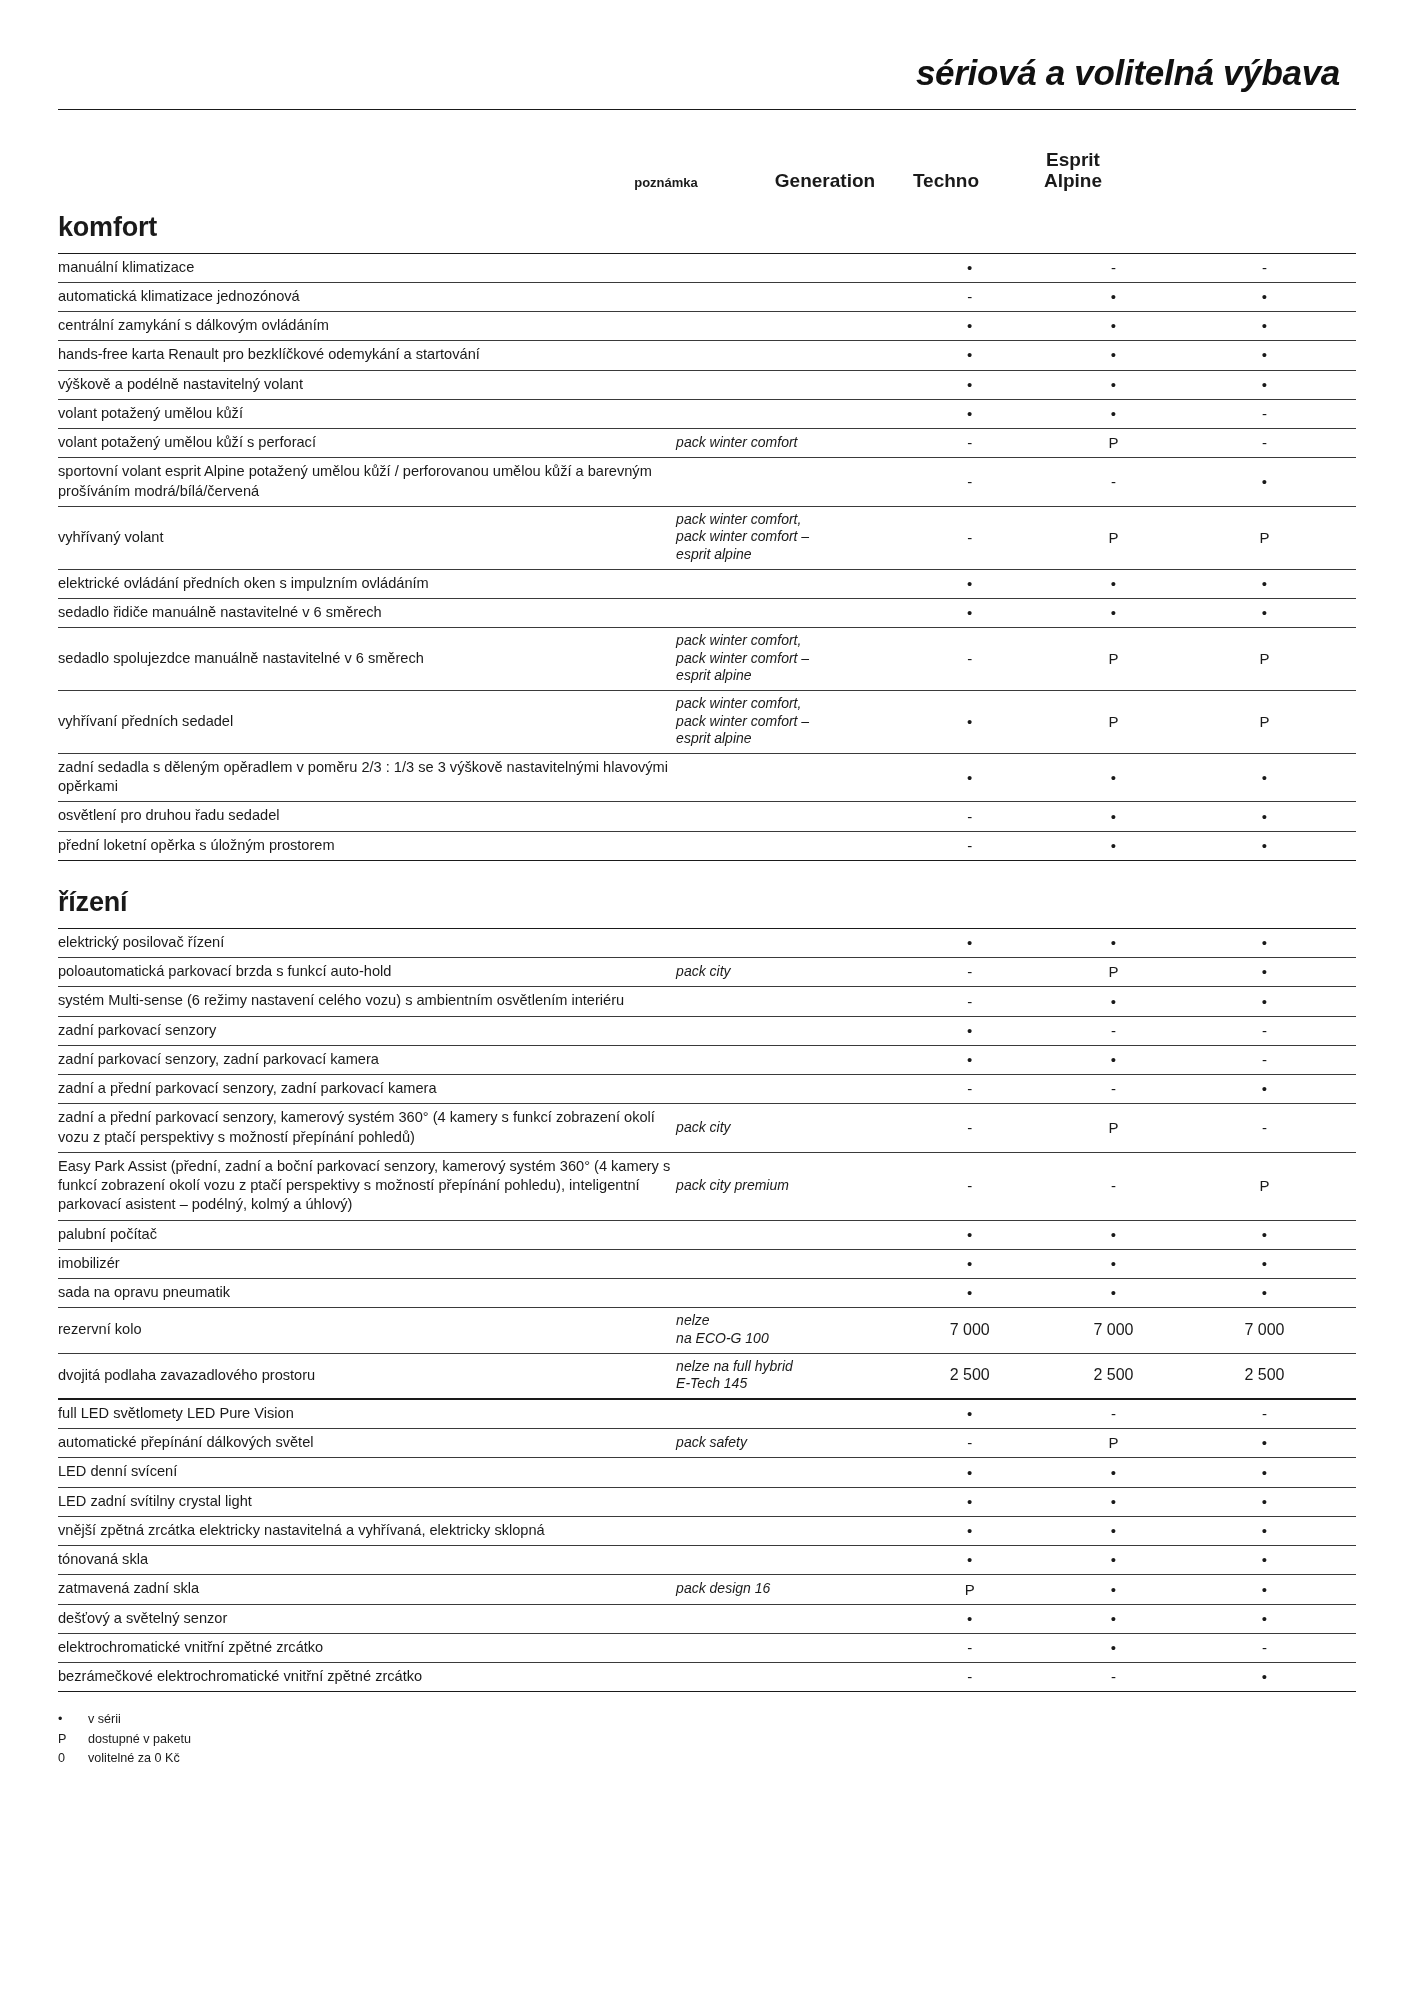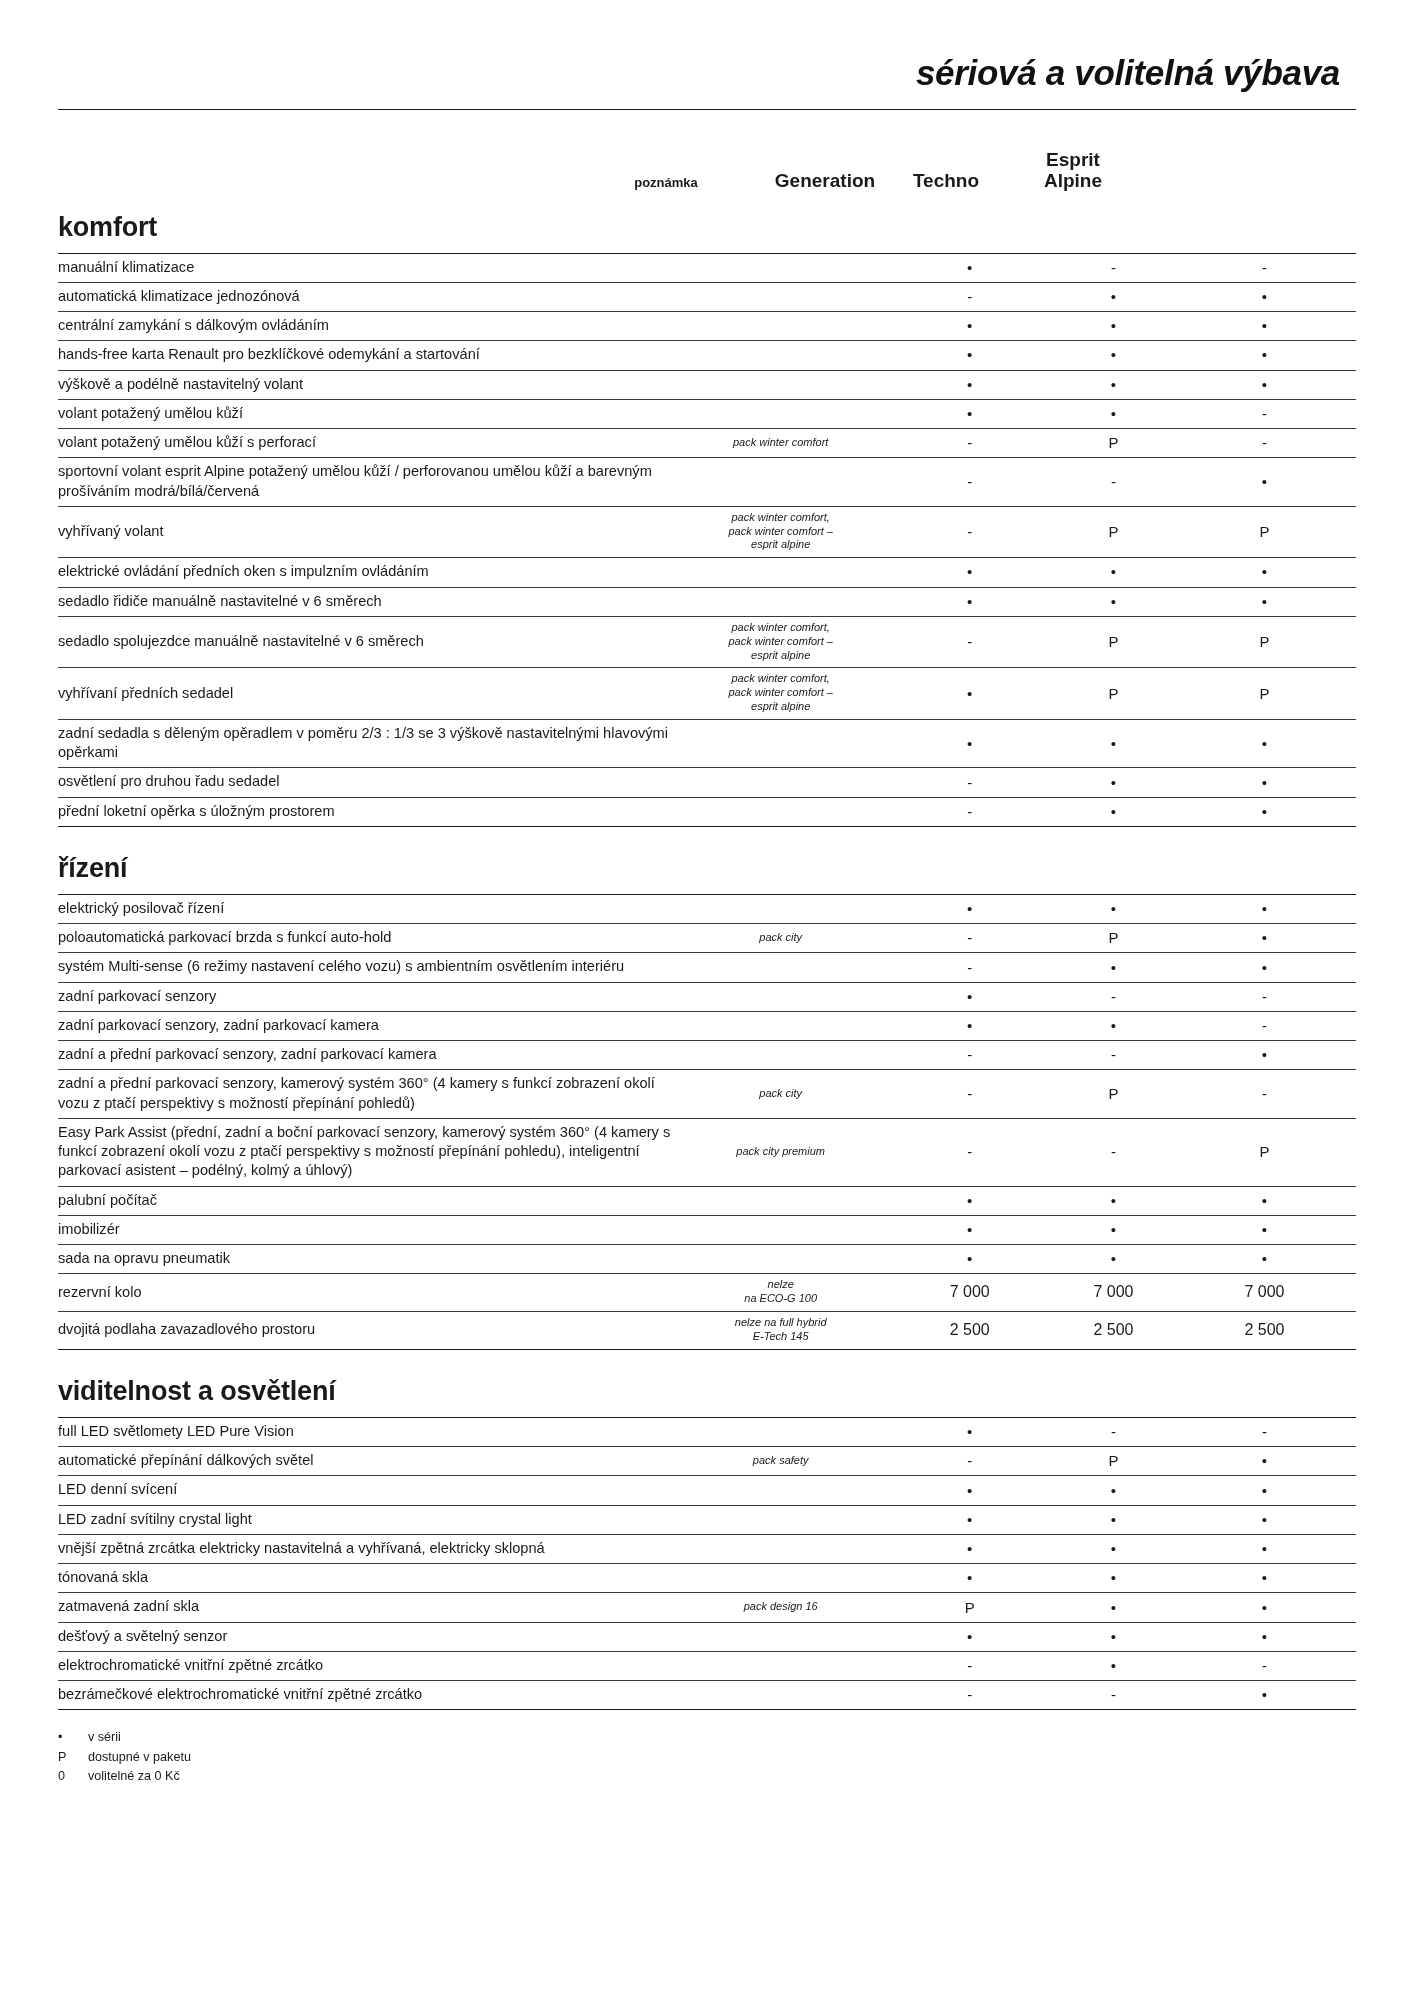--- a/index.html
+++ b/index.html
@@ -93,22 +93,22 @@
   table.spec tr:last-child td { border-bottom: 1.6px solid #1a1a1a; }
 
   td.c-feature {
     width: 520px;
     font-size: 14.6px;
     line-height: 1.32;
     padding-right: 8px;
   }
   td.c-note {
     width: 176px;
-    text-align: center;
-    font-size: 11px;
+    text-align: left;
+    font-size: 14px;
     font-style: italic;
     line-height: 1.26;
     color: #1a1a1a;
   }
   td.c-val {
     width: 142px;
     text-align: center;
     font-size: 15px;
   }
   td.c-val.t2 { width: 100px; }
@@ -423,21 +423,20 @@
             <td class="c-note">
               <div>nelze na full hybrid</div>
               <div>E-Tech 145</div>
             </td>
             <td class="c-val price"><span>2 500</span></td>
             <td class="c-val t2 price"><span>2 500</span></td>
             <td class="c-val t3 price"><span>2 500</span></td>
           </tr>
         </tbody>
       </table>
-      <div class="section-title">viditelnost a osvětlení</div>
       <table class="spec">
         <tbody>
           <tr class="first-row">
             <td class="c-feature">full LED světlomety LED Pure Vision</td>
             <td class="c-note">
               <div></div>
             </td>
             <td class="c-val"><span class="dot">•</span></td>
             <td class="c-val t2"><span>-</span></td>
             <td class="c-val t3"><span>-</span></td>

